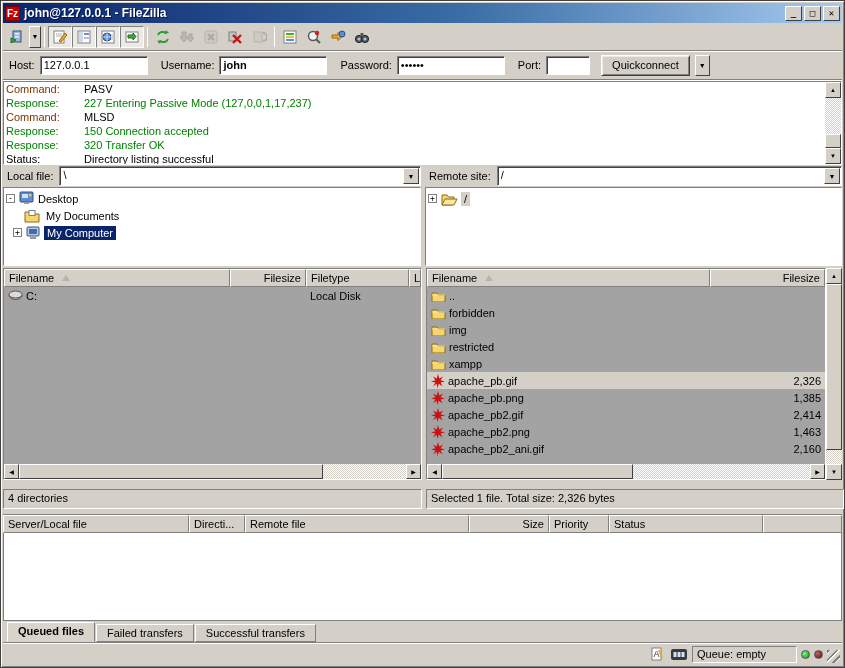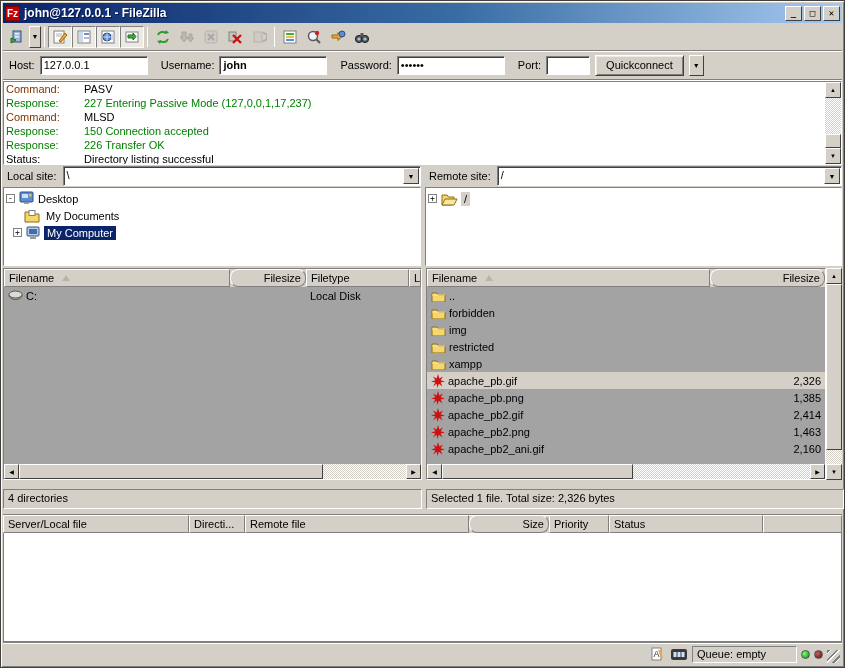--- a/index.html
+++ b/index.html
@@ -88,21 +88,21 @@
   .tree-row[data-selected="true"] .tree-label { background:#0a246a; color:#fff; }
   .tree-label.inactive-sel { background:#d4d0c8; }
   .indent { width:18px; flex:0 0 auto; }
 
   
   .lists { display:flex; flex:0 0 auto; height:212px; margin-top:2px; }
   .list { display:flex; flex-direction:column; background:#a3a3a3; }
   .list-head { height:18px; display:flex; flex:0 0 auto; background:#d4d0c8; }
   .hcell { border:1px solid; border-color:#fff #808080 #808080 #fff; background:#d4d0c8;
            padding:2px 4px; display:flex; align-items:center; overflow:hidden; white-space:nowrap; }
-  .hcell.right { justify-content:flex-end;border-radius:8px; }
+  .hcell.right { justify-content:flex-end; }
   .sort-asc { width:0; height:0; border-left:4px solid transparent; border-right:4px solid transparent;
               border-bottom:6px solid #b8b4aa; margin-left:8px; }
   .list-body { flex:1; overflow:hidden; }
   .lrow { display:flex; align-items:center; height:17px; white-space:nowrap; }
   .lrow[data-selected="true"] { background:#d4d0c8; }
   .lcell { padding:0 4px; overflow:hidden; display:flex; align-items:center; gap:3px; }
   .lcell.right { justify-content:flex-end; }
   .status-row { height:20px; margin-top:9px; padding:2px 4px; flex:0 0 auto;
                 border:1px solid; border-color:#808080 #fff #fff #808080; background:#d4d0c8; white-space:nowrap; overflow:hidden; }
 
@@ -250,21 +250,21 @@
 
   <div class="qcbar">
     <span>Host:</span>
     <input class="qc-input" style="width: 108px;" value="127.0.0.1">
     <span class="qc-label">Username:</span>
     <input class="qc-input" style="width: 108px; font-weight: bold;" value="john">
     <span class="qc-label">Password:</span>
     <input class="qc-input" style="width: 108px;" value="••••••">
     <span class="qc-label">Port:</span>
     <input class="qc-input" style="width: 44px;" value="">
-    <button class="qc-btn raised2" style="margin-left:0">Quickconnect</button>
+    <button class="qc-btn raised2" style="margin-left:6px">Quickconnect</button>
     <div class="qc-btn-arrow raised">▼</div>
   </div>
 
   <div class="log sunkenflat">
     <div class="log-lines">
       <div class="log-line" data-type="command">
           <span class="log-label">Command:</span>
           <span class="log-text">PASV</span>
         </div>
       <div class="log-line" data-type="response">
@@ -274,39 +274,39 @@
       <div class="log-line" data-type="command">
           <span class="log-label">Command:</span>
           <span class="log-text">MLSD</span>
         </div>
       <div class="log-line" data-type="response">
           <span class="log-label">Response:</span>
           <span class="log-text">150 Connection accepted</span>
         </div>
       <div class="log-line" data-type="response">
           <span class="log-label">Response:</span>
-          <span class="log-text">226 Transfer OK</span>
+          <span class="log-text">320 Transfer OK</span>
         </div>
       <div class="log-line" data-type="status">
           <span class="log-label">Status:</span>
           <span class="log-text">Directory listing successful</span>
         </div>
     </div>
     <div class="vsb">
       <div class="sb-btn raised">▲</div>
       <div style="flex:1"></div>
       <div class="sb-thumb raised" style="height:14px"></div>
       <div class="sb-btn raised">▼</div>
     </div>
   </div>
 
   <div class="panes" style="height:100px">
     <div class="pane-l">
       <div class="site-row">
-        <span class="site-label">Local site:</span>
+        <span class="site-label">Local file:</span>
         <div class="combo">
           <span class="combo-text">\</span>
           <div class="combo-btn raised">▼</div>
         </div>
       </div>
       <div class="treebox sunkenflat">
         <div class="tree-row" data-selected="false">
           <span class="tree-toggle">-</span>
           <svg width="16" height="15">
               <rect x="1" y="1" width="13" height="10" rx="1" fill="#5b8dd6" stroke="#2a4f8a"></rect>
@@ -571,20 +571,25 @@
       </div>
     <div class="hcell" style="width:154px">
         <span>Status</span>
       </div>
     <div class="hcell" style="flex:1">
         <span></span>
       </div>
   </div>
   <div class="queue-body"></div>
 
+  <div class="tabs">
+    <div class="tab active">Queued files</div>
+    <div class="tab">Failed transfers</div>
+    <div class="tab">Successful transfers</div>
+  </div>
 
   <div class="statusbar">
     <div class="sb-icon">
       <svg width="14" height="14">
           <rect x="2" y="1" width="9" height="12" fill="#fff" stroke="#808080"></rect>
           <text x="3.5" y="10" font-size="9" fill="#334" font-family="Liberation Sans, sans-serif">A</text>
           <line x1="9" y1="3" x2="12" y2="11" stroke="#f0a830" stroke-width="2"></line>
         </svg>
     </div>
     <div class="sb-icon">

